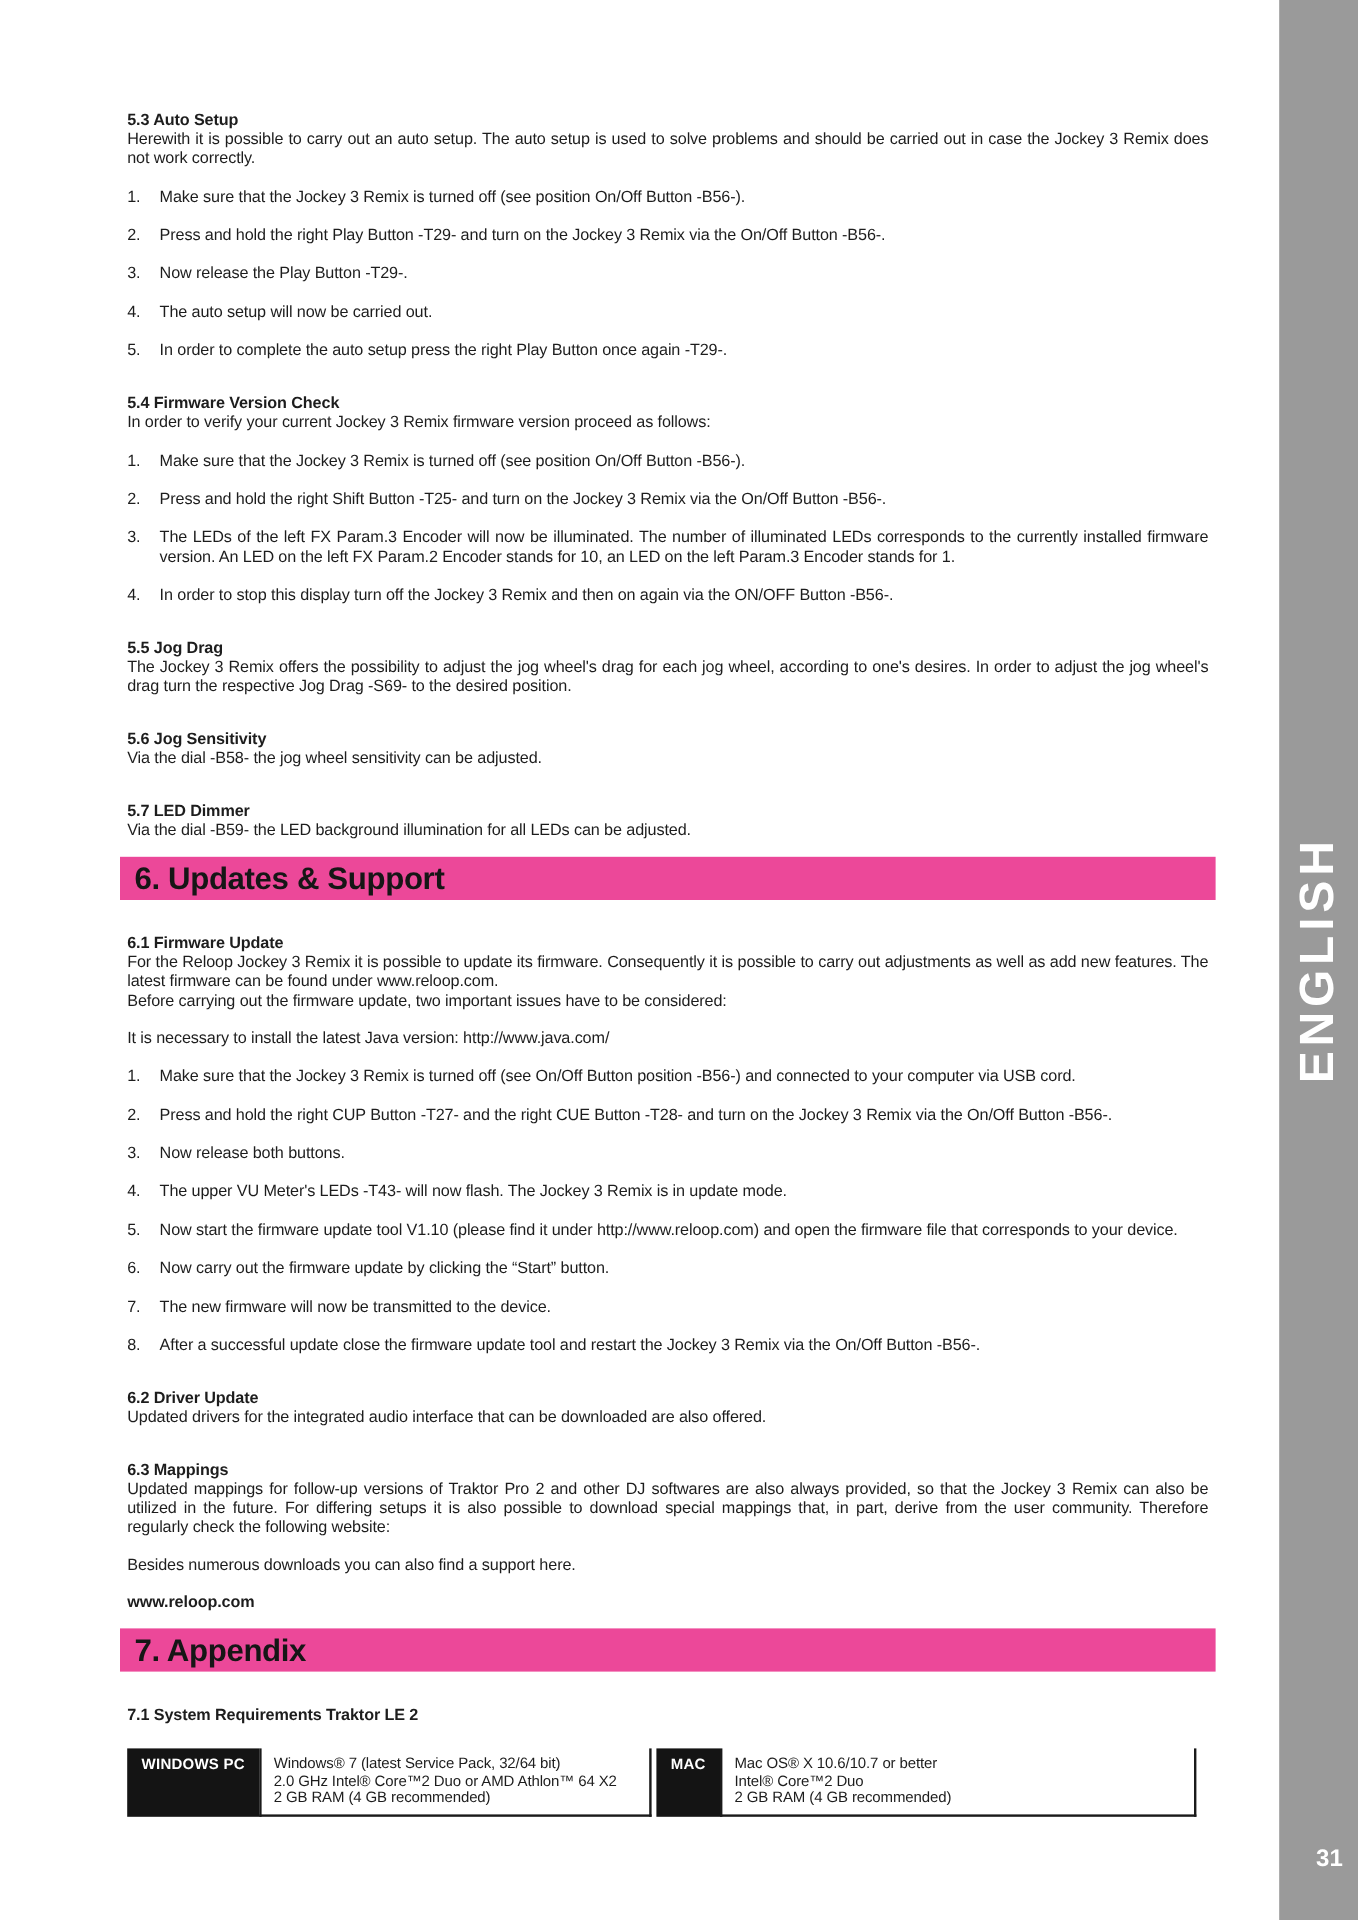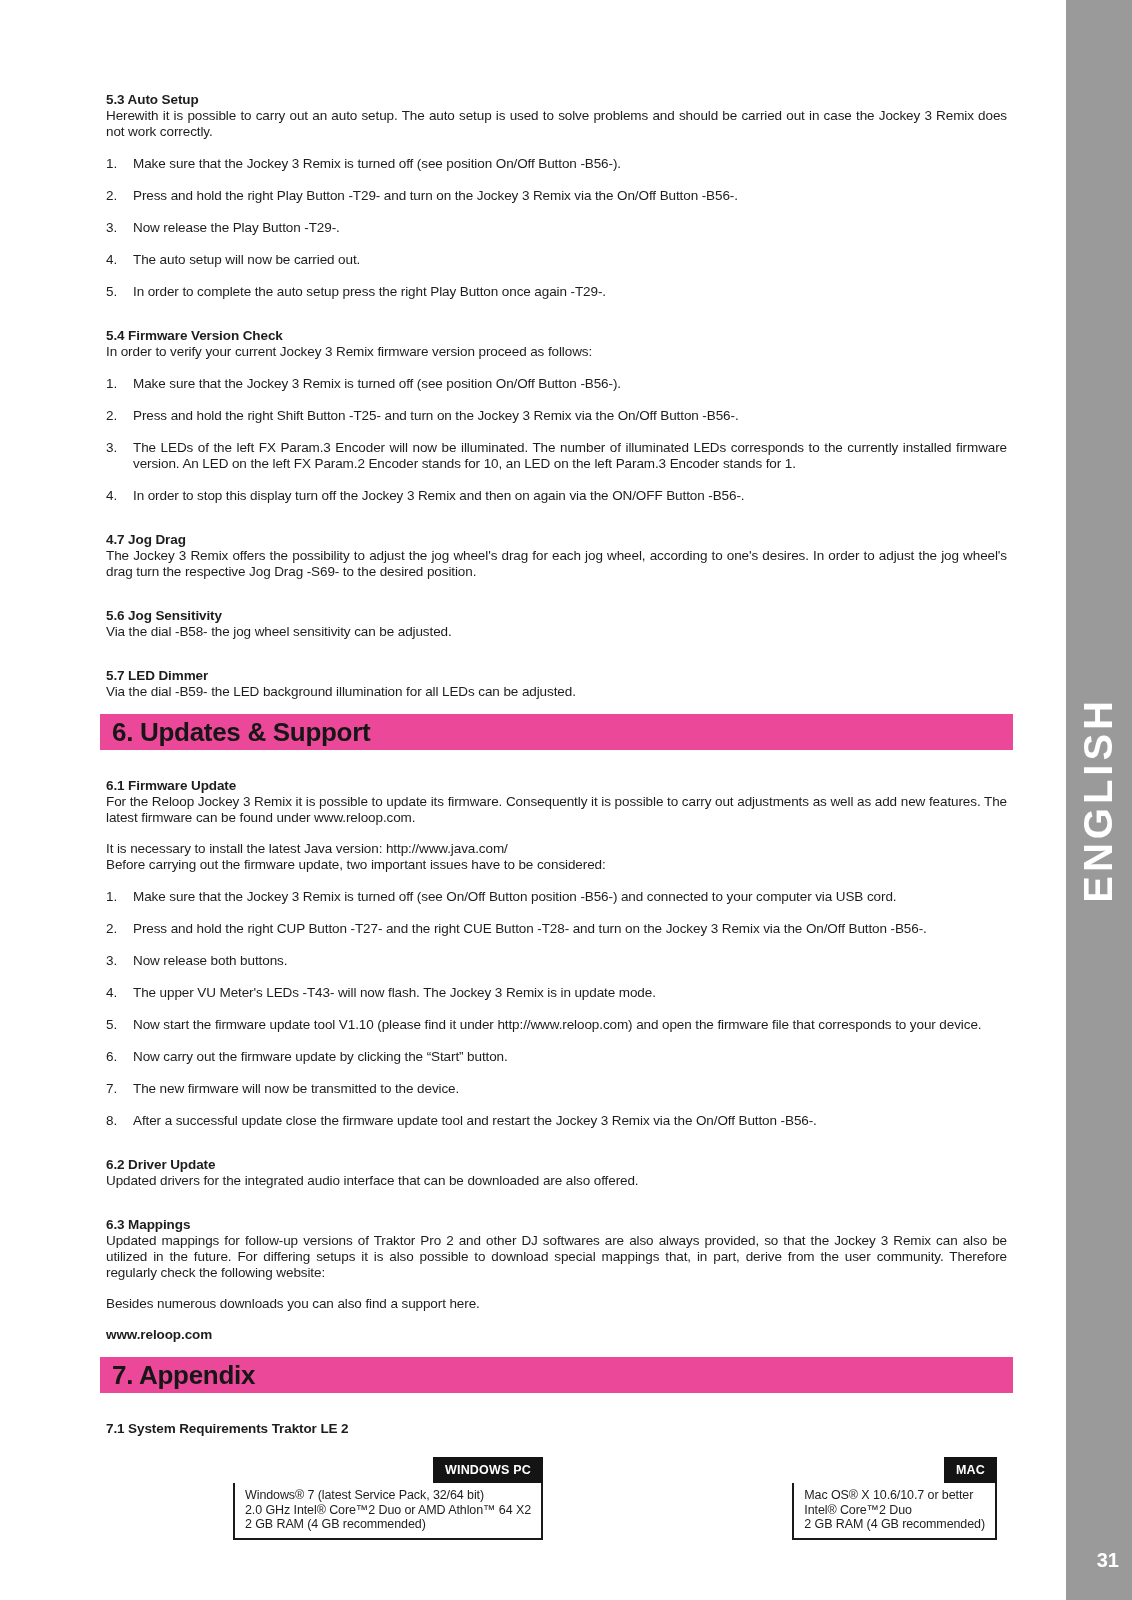--- a/index.html
+++ b/index.html
@@ -59,21 +59,21 @@
     padding: 4px 0 4px 12px;
     letter-spacing: -0.3px;
   }
 
   .req-table {
     display: flex;
     gap: 4px;
     margin-top: 20px;
     width: 891px;
   }
-  .tcol { display: flex; flex-direction: column; align-items: flex-end; }
+  .tcol { display: flex; flex-direction: row; }
   .tcol:nth-child(1) { flex: 0 0 437px; }
   .tcol:nth-child(2) { flex: 1; }
   .thead {
     background: #141414;
     color: #ffffff;
     font-weight: bold;
     font-size: 12.5px;
     line-height: 15px;
     padding: 6px 12px 5px 12px;
     letter-spacing: 0.2px;
@@ -99,21 +99,21 @@
     top: 697px; left: 10px;
     writing-mode: vertical-rl;
     transform: rotate(180deg);
     color: #ffffff;
     font-size: 40px;
     font-weight: bold;
     letter-spacing: 4px;
   }
   .page-number {
     position: absolute;
-    bottom: 28px; right: 13px;
+    bottom: 39px; right: 13px;
     color: #ffffff;
     font-size: 20px;
     font-weight: bold;
   }
 </style>
 </head>
 <body>
 
 <div class="content">
   <div>
@@ -154,31 +154,31 @@
         </div>
         <div class="li">
           <span class="li-num">3.</span>
           <span class="li-tx">The LEDs of the left FX Param.3 Encoder will now be illuminated. The number of illuminated LEDs corresponds to the currently installed firmware version. An LED on the left FX Param.2 Encoder stands for 10, an LED on the left Param.3 Encoder stands for 1.</span>
         </div>
         <div class="li">
           <span class="li-num">4.</span>
           <span class="li-tx">In order to stop this display turn off the Jockey 3 Remix and then on again via the ON/OFF Button -B56-.</span>
         </div>
       </div>
-      <div class="sec-h">4.7 Jog Drag</div>
+      <div class="sec-h">5.5 Jog Drag</div>
       <p class="para">The Jockey 3 Remix offers the possibility to adjust the jog wheel's drag for each jog wheel, according to one's desires. In order to adjust the jog wheel's drag turn the respective Jog Drag -S69- to the desired position.</p>
       <div class="sec-h">5.6 Jog Sensitivity</div>
       <p class="para">Via the dial -B58- the jog wheel sensitivity can be adjusted.</p>
       <div class="sec-h">5.7 LED Dimmer</div>
       <p class="para">Via the dial -B59- the LED background illumination for all LEDs can be adjusted.</p>
       <div class="banner">6. Updates &amp; Support</div>
       <div class="sec-h">6.1 Firmware Update</div>
       <p class="para">For the Reloop Jockey 3 Remix it is possible to update its firmware. Consequently it is possible to carry out adjustments as well as add new features. The latest firmware can be found under www.reloop.com.</p>
+      <p class="para">Before carrying out the firmware update, two important issues have to be considered:</p>
       <p class="para spaced">It is necessary to install the latest Java version: http://www.java.com/</p>
-      <p class="para">Before carrying out the firmware update, two important issues have to be considered:</p>
       <div class="nlist">
         <div class="li">
           <span class="li-num">1.</span>
           <span class="li-tx">Make sure that the Jockey 3 Remix is turned off (see On/Off Button position -B56-) and connected to your computer via USB cord.</span>
         </div>
         <div class="li">
           <span class="li-num">2.</span>
           <span class="li-tx">Press and hold the right CUP Button -T27- and the right CUE Button -T28- and turn on the Jockey 3 Remix via the On/Off Button -B56-.</span>
         </div>
         <div class="li">

